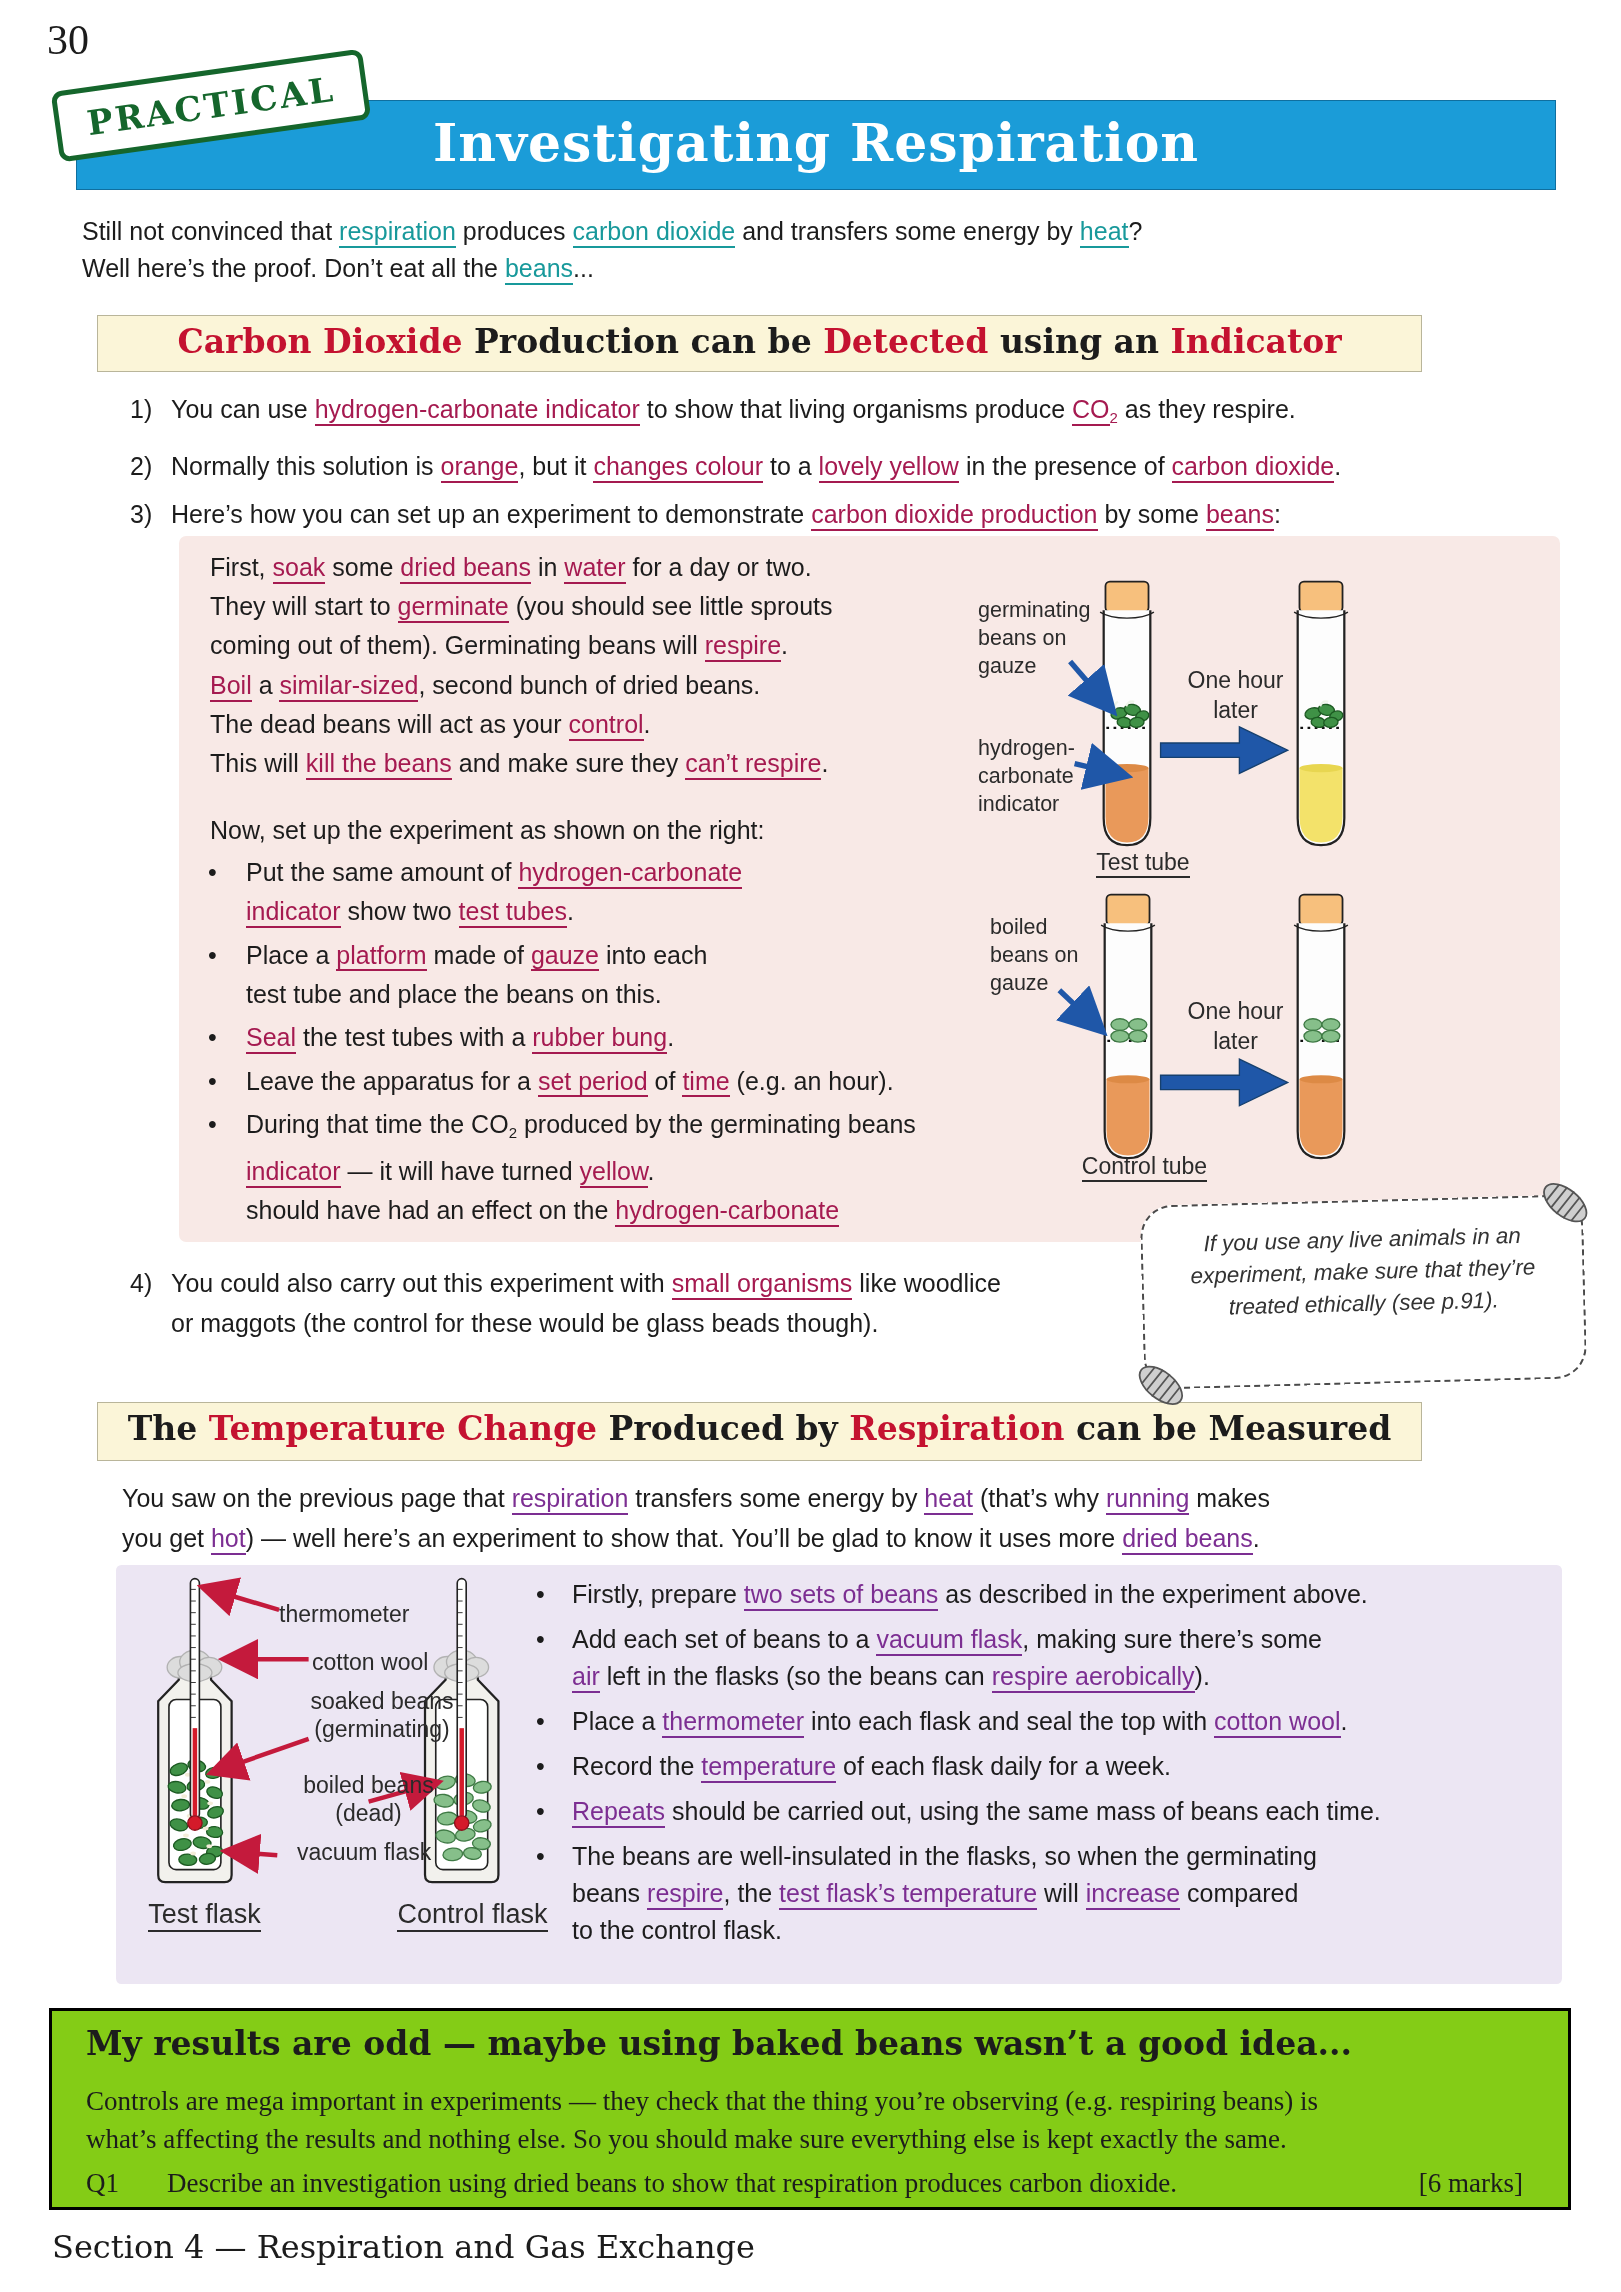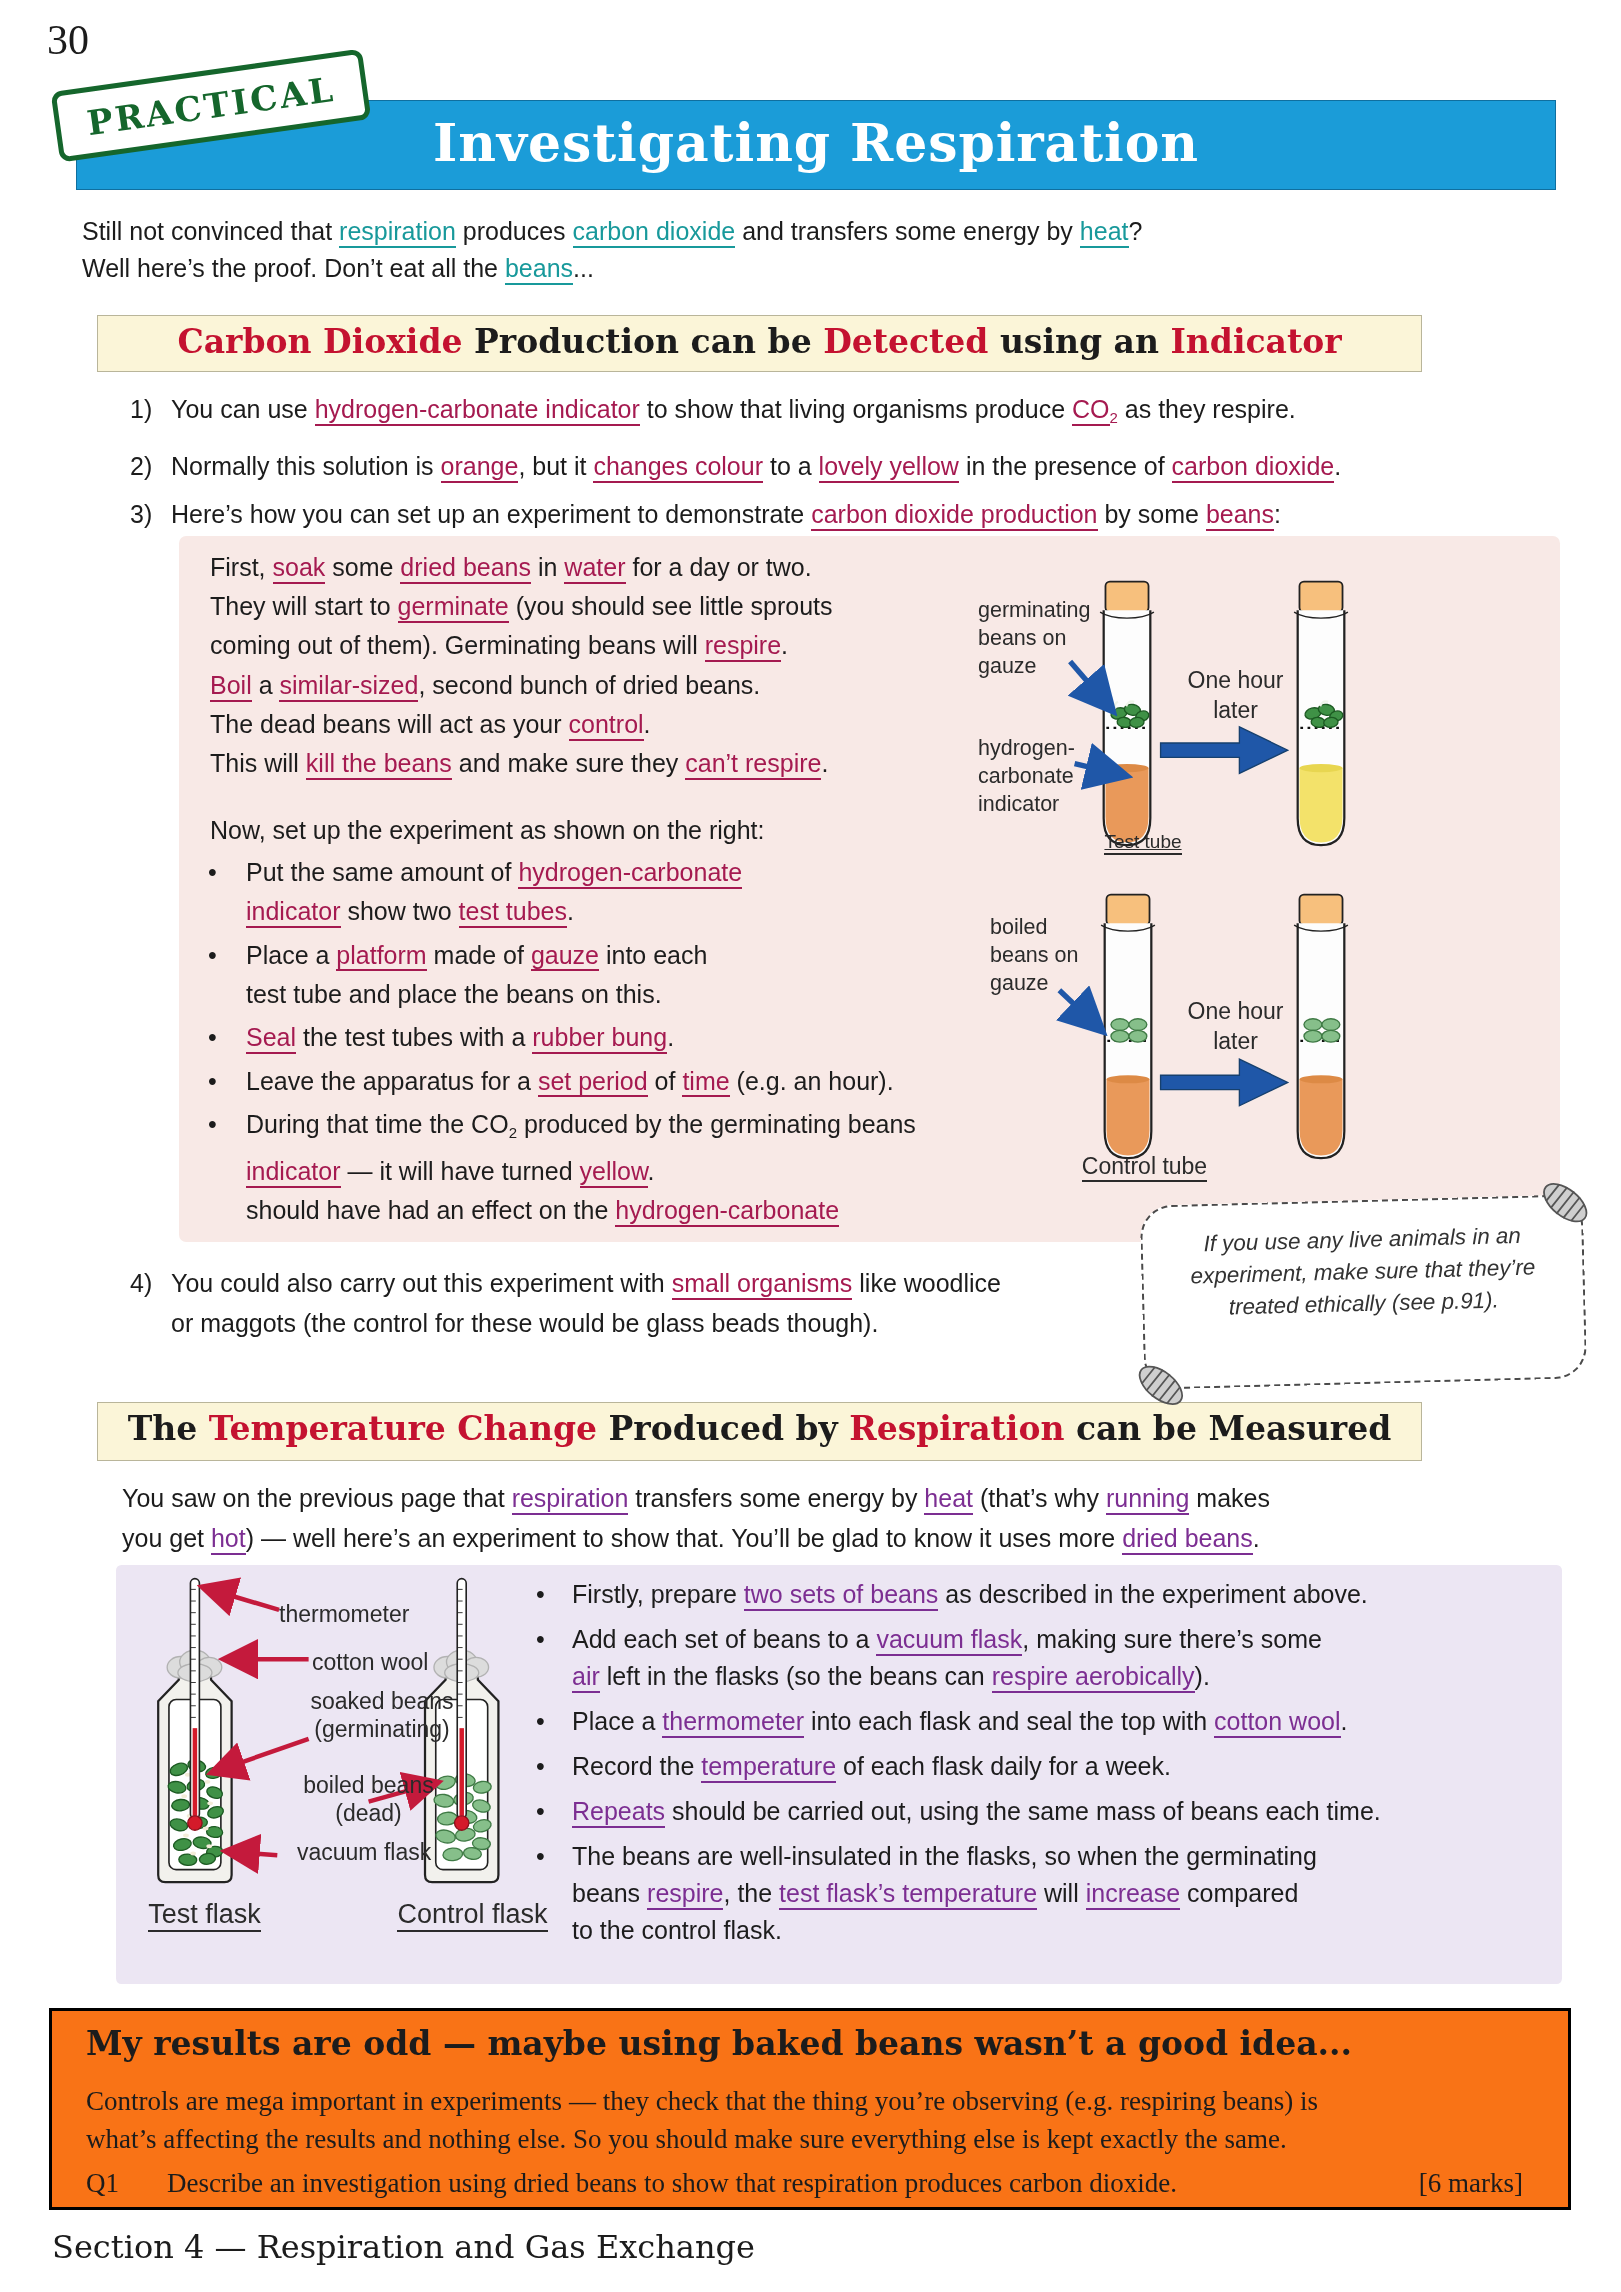--- a/index.html
+++ b/index.html
@@ -41,21 +41,21 @@
   #pnow{left:210px;top:811px;}
   #pbullets{left:208px;top:853px;width:806px;}
   .pbullet{display:flex;margin-bottom:4.5px;}
   .pbullet .dot{width:38px;flex:none;font-size:25px;line-height:39px;}
   .pbullet .blines{width:768px;}
 
   .dlabel{font-size:21.5px;line-height:28px;color:#2b2b2b;}
   #lbl-germ{left:978px;top:596px;}
   #lbl-hydro{left:978px;top:734px;}
   #lbl-hour1{left:1155px;top:665px;width:161px;font-size:23px;line-height:30px;}
-  #lbl-testtube{left:1085px;top:828px;width:116px;font-size:19px;text-decoration:underline;}
+  #lbl-testtube{left:1085px;top:848px;width:116px;font-size:23px;}
   #lbl-boiled{left:990px;top:913px;}
   #lbl-hour2{left:1155px;top:996px;width:161px;font-size:23px;line-height:30px;}
   #lbl-controltube{left:1066px;top:1152px;width:157px;font-size:23px;}
 
   #item4{left:130px;top:1263px;font-size:25px;line-height:40px;}
 
   #ethics{left:1142px;top:1200px;width:443px;height:184px;background:#fff;border:2.7px dashed #4a4a4a;
           border-radius:32px;box-sizing:border-box;transform:rotate(-1.5deg);z-index:5;}
   #ethics .etext{margin-top:21.5px;font-size:22.4px;line-height:32px;font-style:italic;color:#333;text-align:center;}
   .woodlouse{position:absolute;}
@@ -71,21 +71,21 @@
   .flabel{font-size:23px;line-height:28px;color:#2b2b2b;}
   #lbl-therm{left:279px;top:1600px;}
   #lbl-wool{left:312px;top:1648px;}
   #lbl-soaked{left:288px;top:1687px;width:188px;text-align:center;}
   #lbl-boiledf{left:279px;top:1771px;width:179px;text-align:center;}
   #lbl-vacuum{left:297px;top:1838px;}
   #lbl-testflask{left:133px;top:1900px;width:143px;text-align:center;font-size:27px;}
   #lbl-controlflask{left:392px;top:1900px;width:161px;text-align:center;font-size:27px;}
 
   #bottom-box{left:49px;top:2008px;width:1522px;height:202px;border:3.6px solid #000;box-sizing:border-box;
-              padding:12.5px 27px 0 34px;background:#f97316;}
+              padding:12.5px 27px 0 34px;background:#84cc16;}
   #bottom-box .bheading{font-size:33px;}
   #bottom-box .bpara{margin-top:19px;font-size:27px;line-height:38px;font-family:"Liberation Serif",serif;}
   #bottom-box .qrow{margin-top:10.7px;display:flex;font-size:27px;font-family:"Liberation Serif",serif;}
   #bottom-box .qlabel{width:81px;flex:none;}
   #bottom-box .qtext{flex:1;}
   #bottom-box .qmarks{flex:none;margin-right:18px;}
 
   #footer{left:52px;top:2228px;font-family:"DejaVu Serif","Liberation Serif",serif;font-size:32px;}
 
   svg{overflow:visible;}

